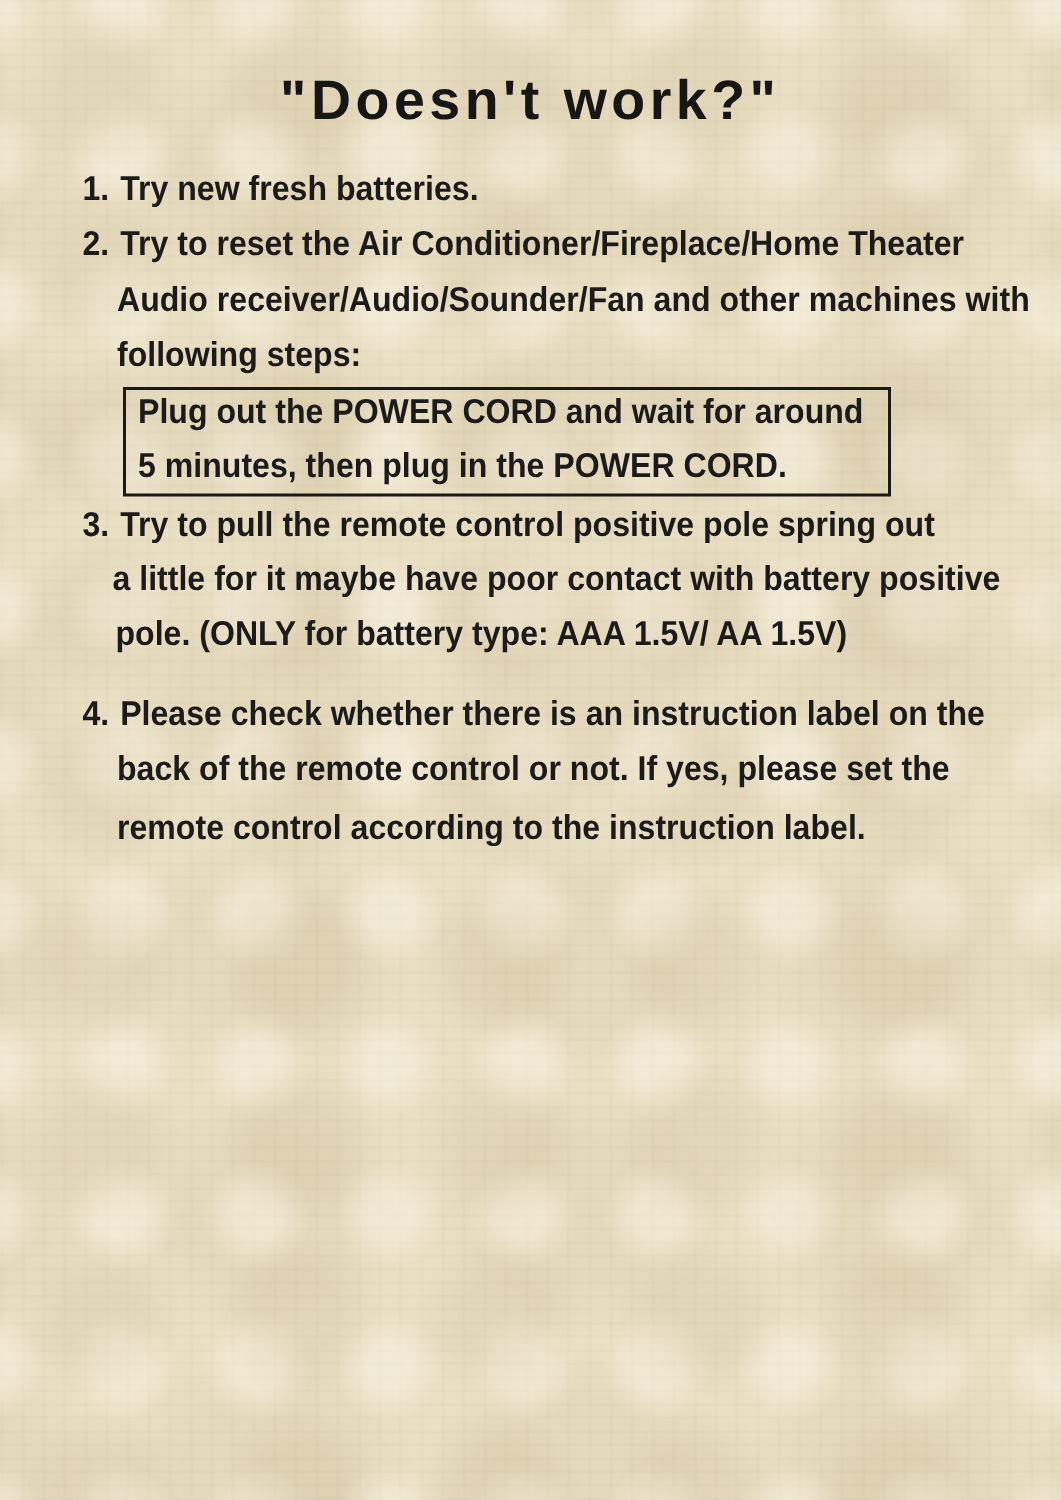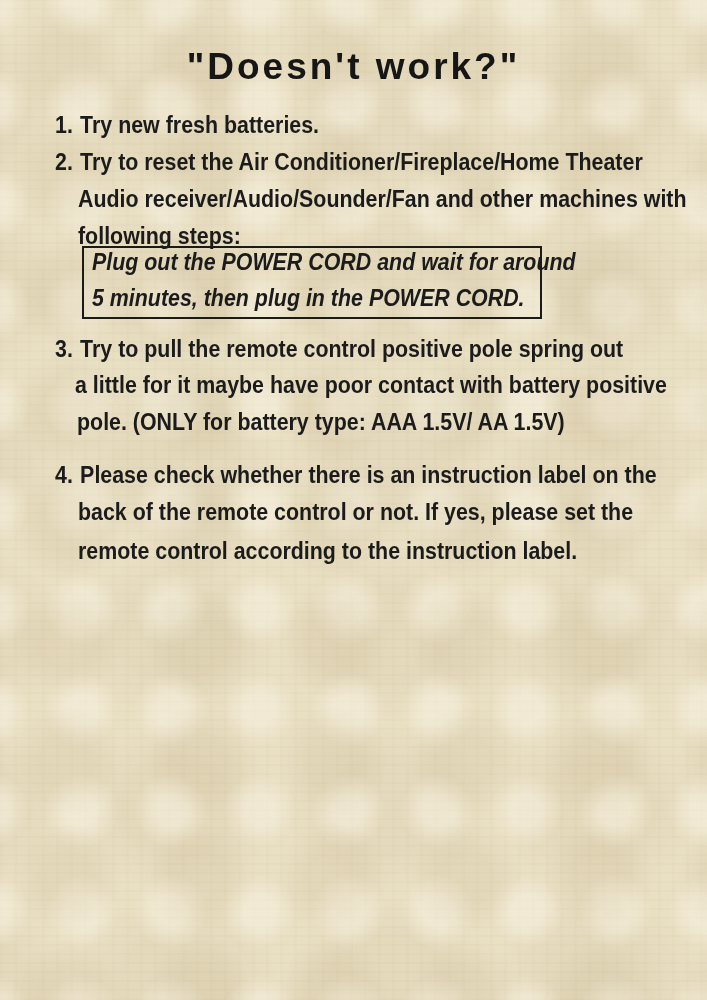--- a/index.html
+++ b/index.html
@@ -42,26 +42,25 @@
     transform: scaleX(0.93);
     transform-origin: 0 0;
     color: #1b1b1b;
   }
   .num {
     display: inline-block;
     width: 27px;
   }
   .callout-box {
     position: absolute;
-    left: 82px; top: 246px;
-    width: 460px; height: 73px;
+    left: 82px; top: 258px;
+    width: 512px; height: 73px;
     border: 2.5px solid #1a1a1a;
     box-sizing: border-box;
     background: transparent;
-    font-style: italic;
   }
   .callout-box .line { left: 8px; }
   
   .l-i1a  { left: 55px; top: 114px; }
   .l-i2a  { left: 55px; top: 151px; }
   .l-i2b  { left: 78px; top: 188px; }
   .l-i2c  { left: 78px; top: 225px; }
   .l-b1   { top: 3px;  }
   .l-b2   { top: 39px; }
   .l-i3a  { left: 55px; top: 338px; }

